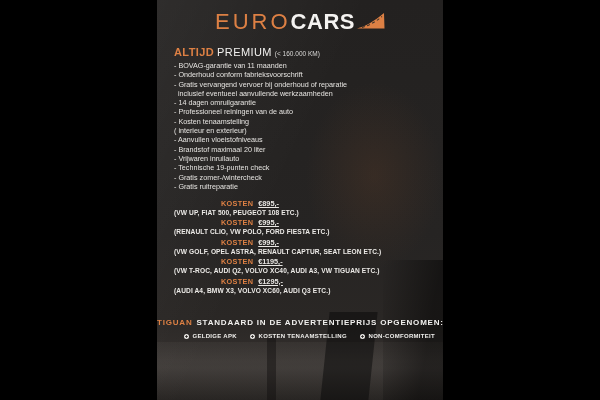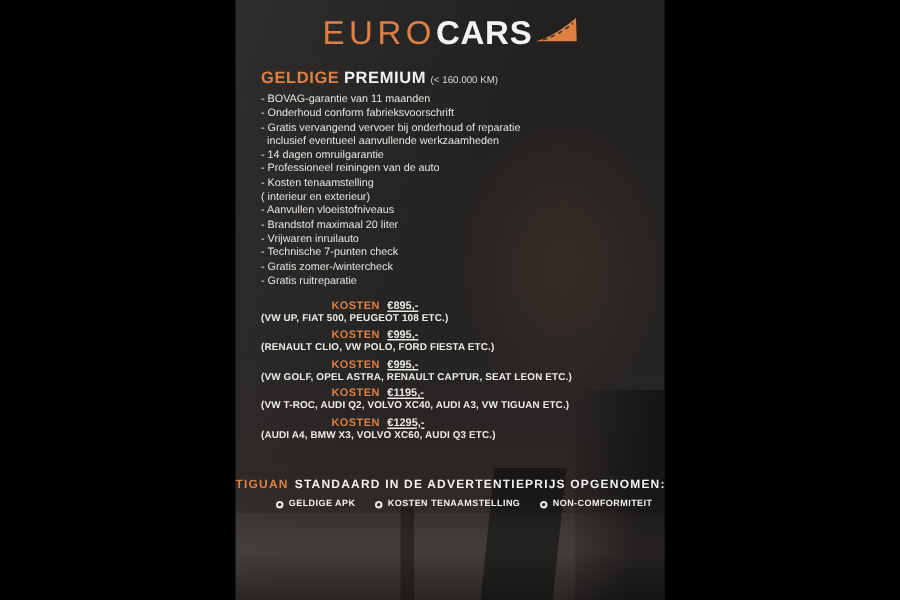--- a/index.html
+++ b/index.html
@@ -30,21 +30,21 @@
   
   .logo { position:absolute; top:7px; left:0; width:100%; height:28px;
           display:flex; justify-content:center; align-items:flex-end; }
   .logo-euro { color:#dd8044; font-size:22px; font-weight:400; letter-spacing:3px; line-height:26px; }
   .logo-cars { color:#f4f3f1; font-size:22px; font-weight:700; letter-spacing:0.5px; line-height:26px; }
   .logo-swoosh { margin-left:2px; margin-bottom:2px; }
 
   
   .pkg-title { position:absolute; top:42px; left:17px; white-space:nowrap; }
   .pkg-hl   { color:#dd8044; font-weight:700; font-size:11px; letter-spacing:0.4px; }
-  .pkg-main { color:#f2f1ef; font-weight:700; font-size:11px; letter-spacing:0.4px; margin-left:3px; }
+  .pkg-main { color:#f2f1ef; font-weight:400; font-size:11px; letter-spacing:0.4px; margin-left:3px; }
   .pkg-note { color:#d9d8d6; font-size:6.5px; font-weight:400; margin-left:3px; }
 
   
   .features { position:absolute; top:61px; left:17px; width:250px; }
   .feature-line { font-size:7.2px; line-height:9.3px; color:#e6e4e1; white-space:pre; }
 
   
   .pricing { position:absolute; top:199px; left:17px; width:258px; }
   .price-section { margin-bottom:1.4px; }
   .price-line   { font-size:7.3px; line-height:9px; font-weight:700; }
@@ -80,36 +80,36 @@
         <span class="logo-cars">CARS</span>
       <span class="logo-swoosh">
         <svg width="28" height="16" viewBox="0 0 28 16" aria-hidden="true">
           <path d="M0,15.5 C8,13.5 17,8.5 27,0 L27.5,15.5 Z" fill="#dd8044"></path>
           <path d="M5,14.5 C12,12.5 19,8.5 25,3.5" stroke="#3a332c" stroke-width="1.1" fill="none" stroke-dasharray="3 2.5"></path>
         </svg>
       </span>
     </div>
 
     <div class="pkg-title">
-      <span class="pkg-hl">GELDIGE</span><span class="pkg-main">PREMIUM</span><span class="pkg-note">(&lt; 160.000 KM)</span>
+      <span class="pkg-hl">ALTIJD</span><span class="pkg-main">PREMIUM</span><span class="pkg-note">(&lt; 160.000 KM)</span>
     </div>
 
     <div class="features">
       <div class="feature-line">- BOVAG-garantie van 11 maanden</div>
       <div class="feature-line">- Onderhoud conform fabrieksvoorschrift</div>
       <div class="feature-line">- Gratis vervangend vervoer bij onderhoud of reparatie</div>
       <div class="feature-line">  inclusief eventueel aanvullende werkzaamheden</div>
       <div class="feature-line">- 14 dagen omruilgarantie</div>
       <div class="feature-line">- Professioneel reiningen van de auto</div>
       <div class="feature-line">- Kosten tenaamstelling</div>
       <div class="feature-line">( interieur en exterieur)</div>
       <div class="feature-line">- Aanvullen vloeistofniveaus</div>
       <div class="feature-line">- Brandstof maximaal 20 liter</div>
       <div class="feature-line">- Vrijwaren inruilauto</div>
-      <div class="feature-line">- Technische 7-punten check</div>
+      <div class="feature-line">- Technische 19-punten check</div>
       <div class="feature-line">- Gratis zomer-/wintercheck</div>
       <div class="feature-line">- Gratis ruitreparatie</div>
     </div>
 
     <div class="pricing">
       <div class="price-section">
         <div class="price-line">
           <span class="price-label">KOSTEN</span><span class="price-value">€895,-</span>
         </div>
         <div class="price-models">(VW UP, FIAT 500, PEUGEOT 108 ETC.)</div>

